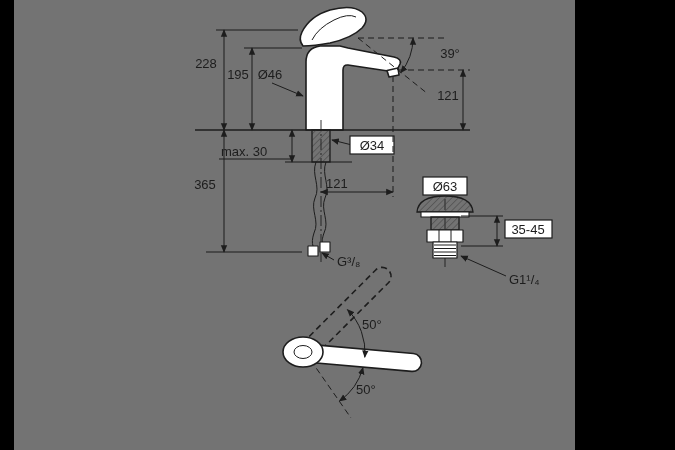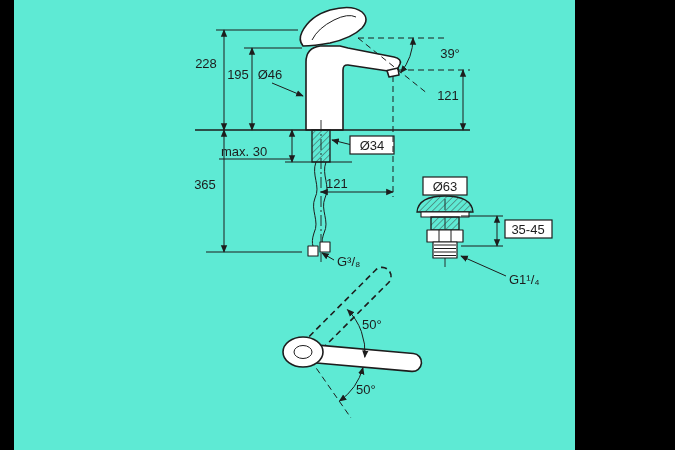--- a/index.html
+++ b/index.html
@@ -1,16 +1,16 @@
 <!DOCTYPE html>
 <html><head>
 <meta charset="utf-8">
 <style>
   html,body{margin:0;padding:0;background:#000;}
-  .stage{position:relative;width:590px;height:450px;background:#5eead4;overflow:hidden;
+  .stage{position:relative;width:590px;height:450px;background:#737373;overflow:hidden;
          font-family:"Liberation Sans","DejaVu Sans",sans-serif;}
   .bar{position:absolute;top:0;height:450px;background:#000;}
   .bar.left{left:0;width:14px;}
   .bar.right{right:0;width:15px;}
   svg{position:absolute;left:0;top:0;}
   text{font-family:"Liberation Sans","DejaVu Sans",sans-serif;font-size:13px;fill:#1d1d1d;}
   .outline{fill:#fff;stroke:#1d1d1d;stroke-width:1.6;stroke-linejoin:round;}
   .thin{fill:none;stroke:#1d1d1d;stroke-width:1;}
   .dash{fill:none;stroke:#1d1d1d;stroke-width:1;stroke-dasharray:6 4;}
   .cline{fill:none;stroke:#1d1d1d;stroke-width:0.9;stroke-dasharray:11 3 2 3;}

